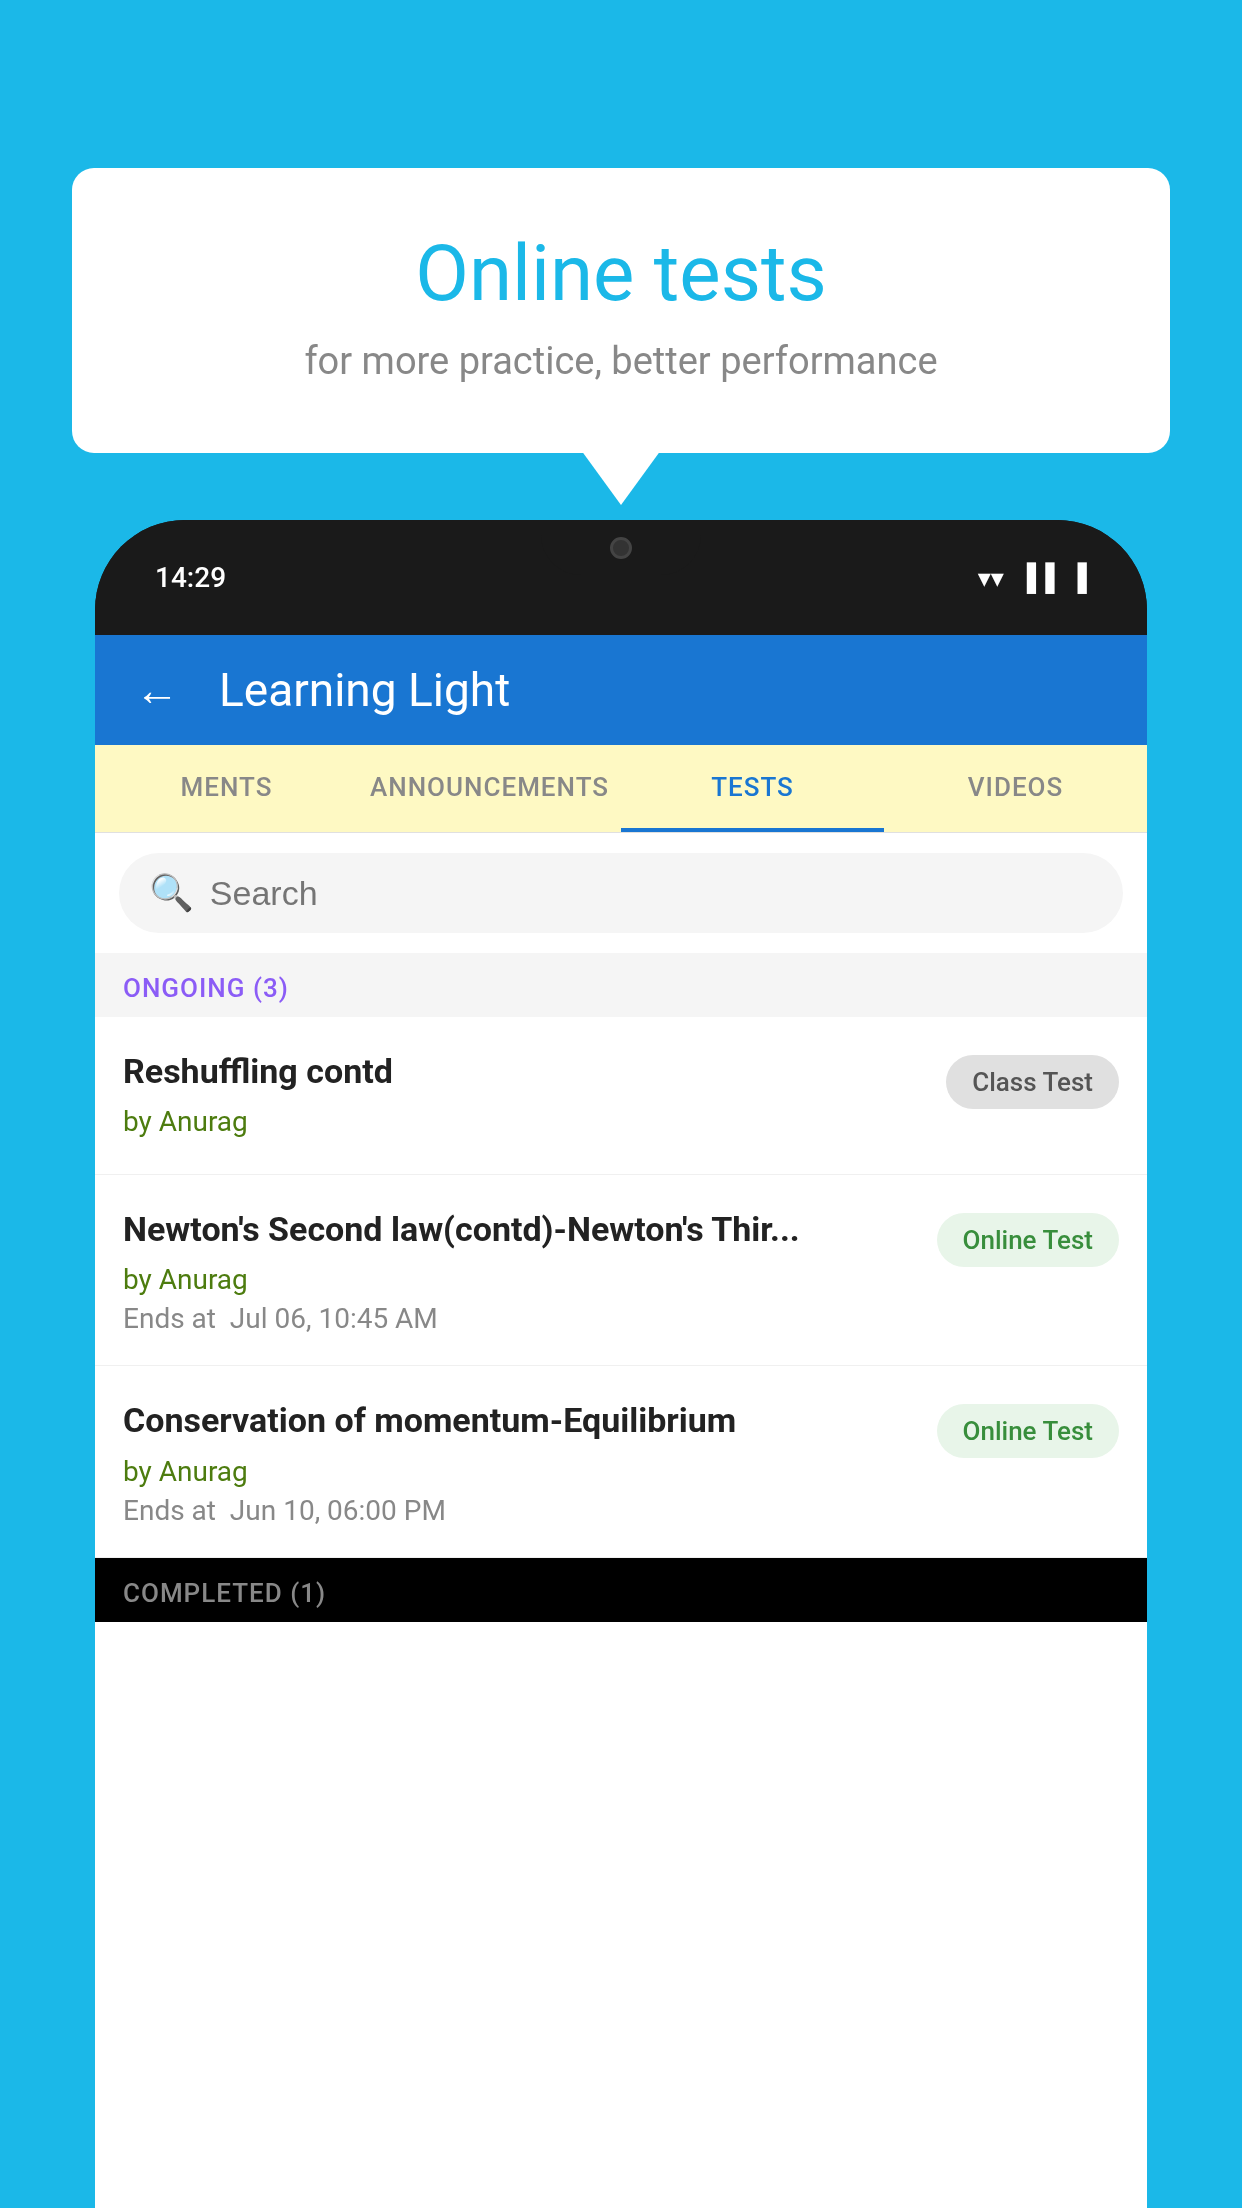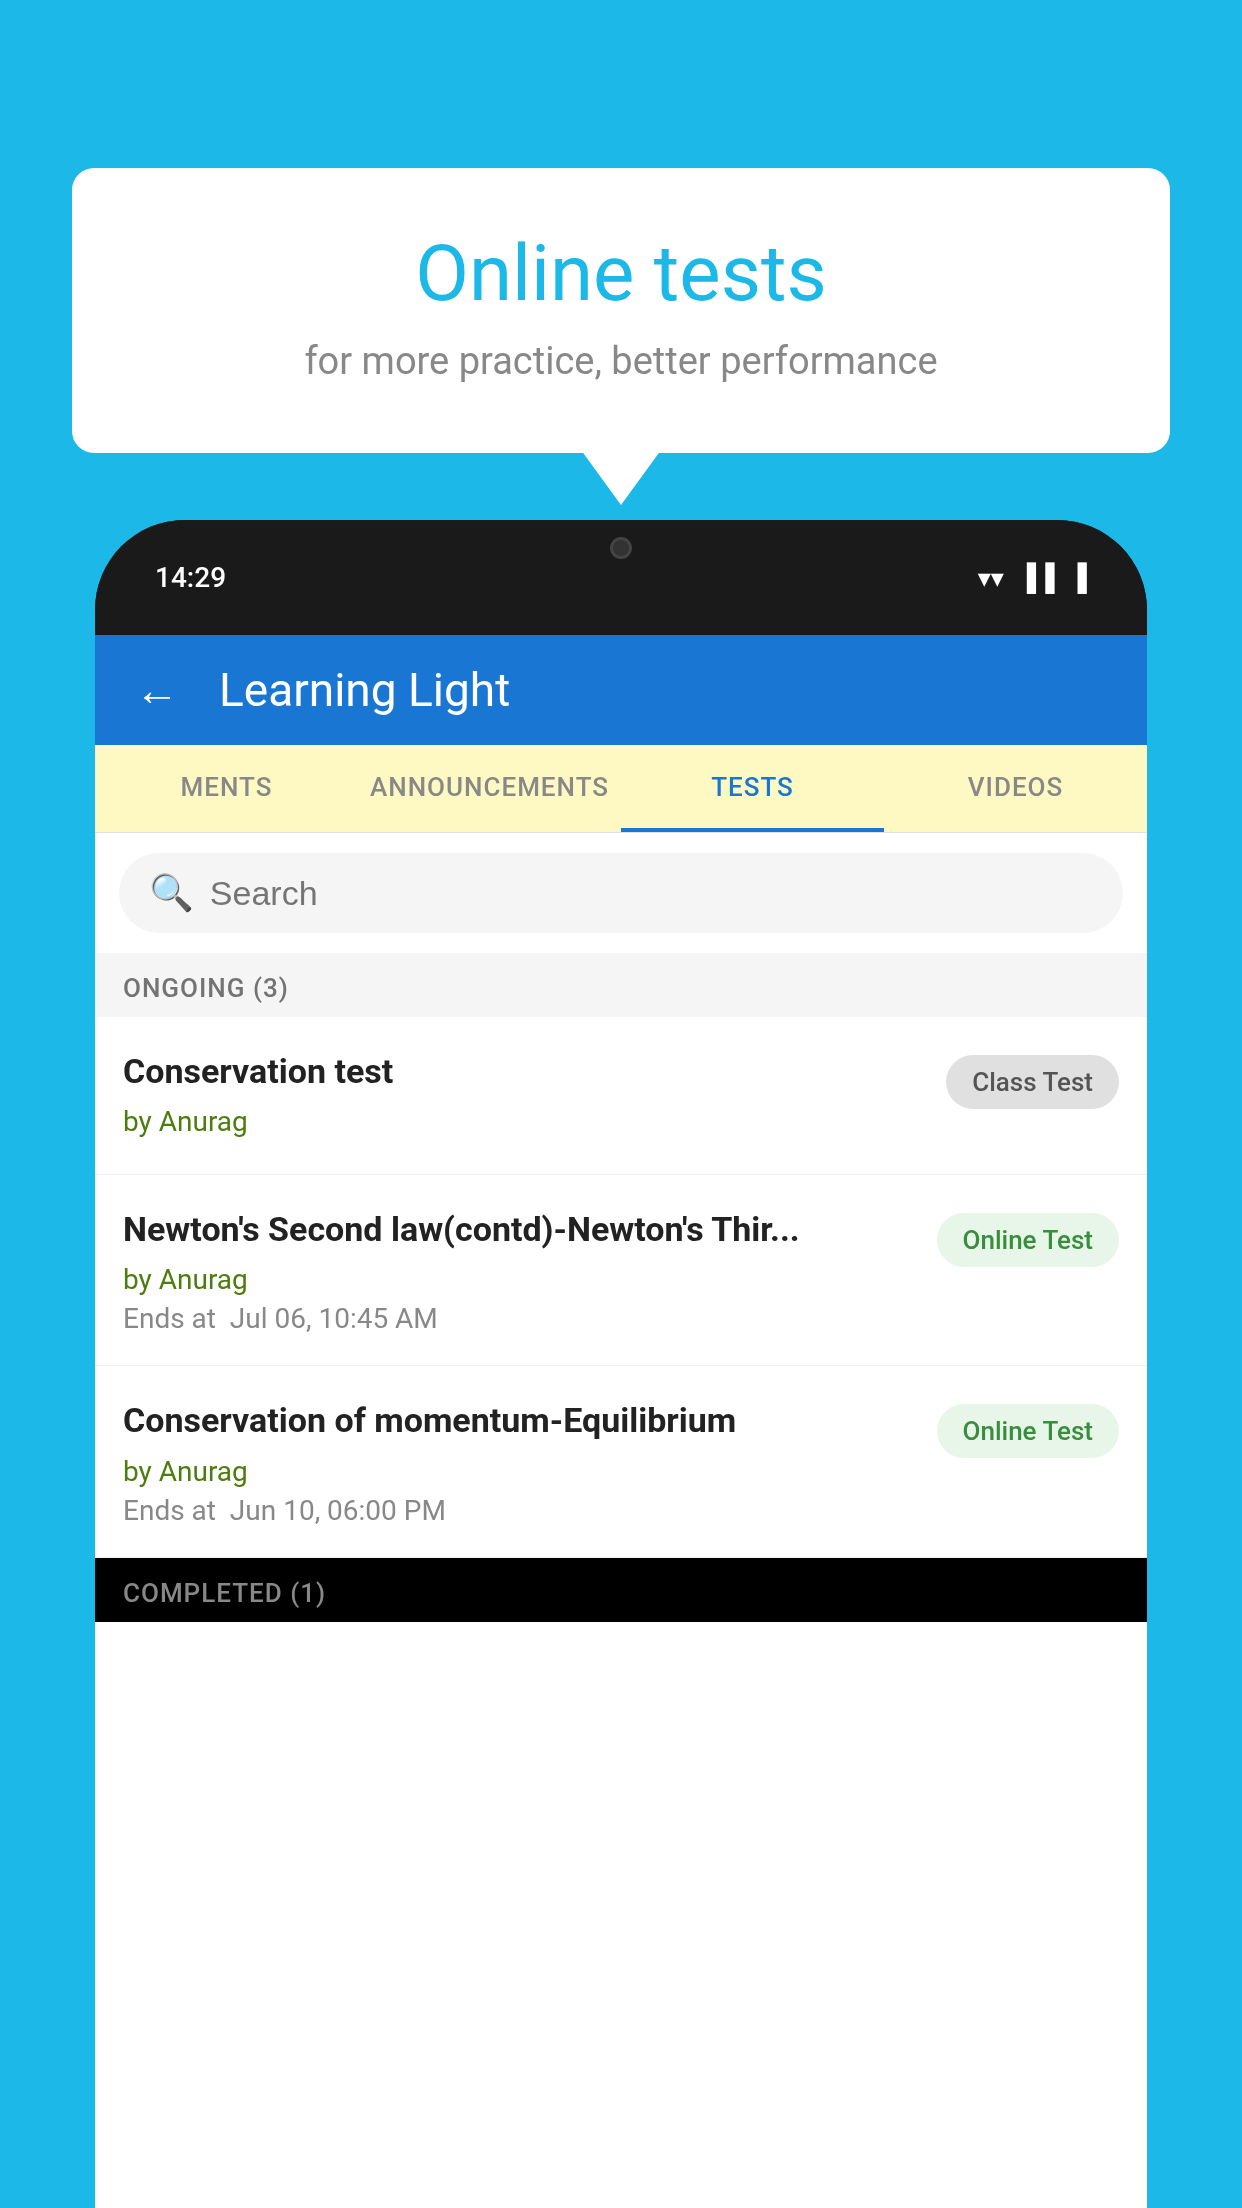--- a/index.html
+++ b/index.html
@@ -178,21 +178,21 @@
       outline: none;
       font-size: 34px;
       color: #7f1d1d;
       width: 100%;
     }
 
     
     .section-label {
       padding: 20px 28px 14px;
       font-size: 26px;
-      color: #737373;
+      color: #8b5cf6;
       font-weight: 500;
       letter-spacing: 1px;
       background: #f5f5f5;
     }
 
     
     .test-item {
       background: white;
       padding: 32px 28px 30px;
       border-bottom: 1px solid #f0f0f0;
@@ -286,21 +286,21 @@
 
     <div class="search-bar">
       <span class="search-icon-el">🔍</span>
       <input class="search-input" type="text" placeholder="Search" style="">
     </div>
 
     <div class="section-label">ONGOING (3)</div>
 
     <div class="test-item">
       <div class="test-info">
-        <div class="test-name">Conservation test</div>
+        <div class="test-name">Reshuffling contd</div>
         <div class="test-meta">by Anurag</div>
       </div>
       <span class="badge badge-class">Class Test</span>
     </div>
 
     <div class="test-item">
       <div class="test-info">
         <div class="test-name">Newton's Second law(contd)-Newton's Thir...</div>
         <div class="test-meta">by Anurag</div>
         <div class="test-time">

